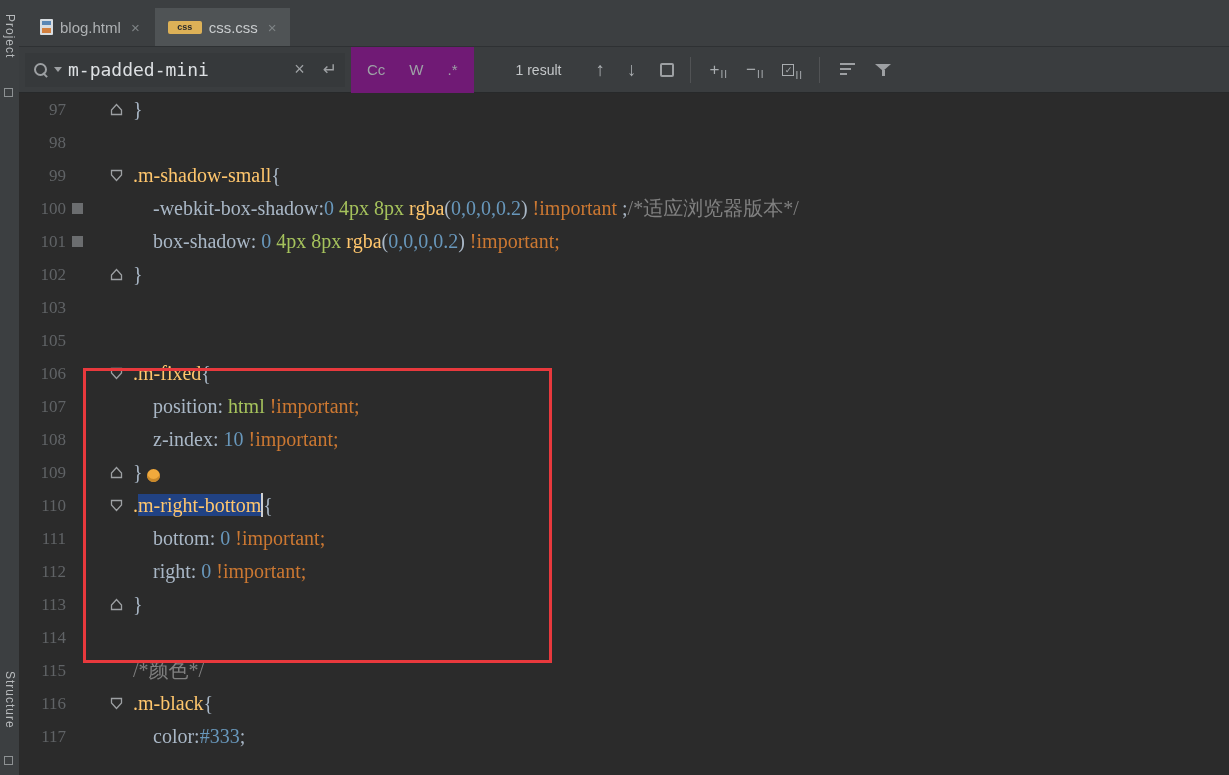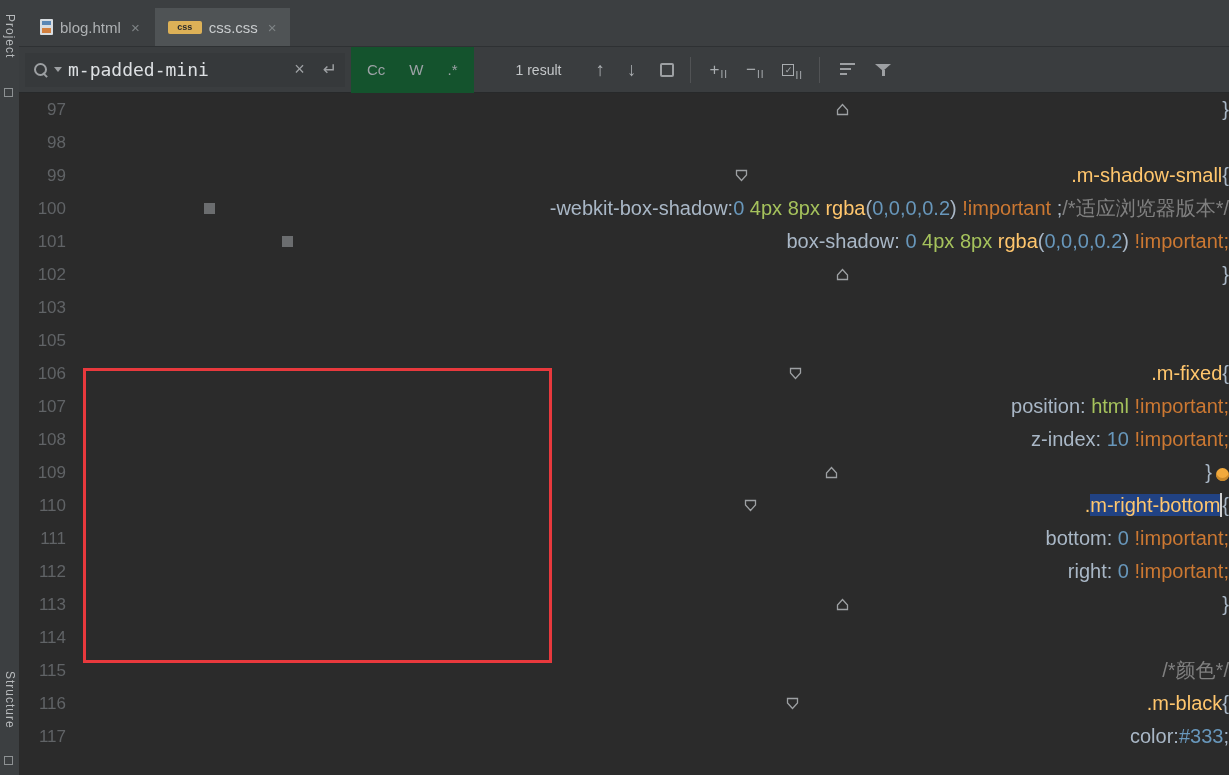--- a/index.html
+++ b/index.html
@@ -46,21 +46,21 @@
   .mag::before { content:""; position:absolute; left:1px; top:1px; width:9px; height:9px;
                  border:2px solid #9da0a3; border-radius:50%; }
   .mag::after { content:""; position:absolute; left:11px; top:10px; width:2px; height:6px;
                 background:#9da0a3; transform:rotate(-45deg); }
   .mag-caret { width:0; height:0; border-left:4px solid transparent;
                border-right:4px solid transparent; border-top:5px solid #9da0a3; }
   .query { font-family:"DejaVu Sans Mono", monospace; font-size:18px; color:#dde0e3;
            white-space:pre; }
   .clear { margin-left:auto; font-size:18px; color:#9da0a3; cursor:default; }
   .newline-ic { font-size:17px; color:#9da0a3; margin-left:12px; }
-  .toggles { height:46px; background:#14532d; display:flex; align-items:center;
+  .toggles { height:46px; background:#701a75; display:flex; align-items:center;
              gap:24px; padding:16px 16px; margin-left:6px; flex:none; }
   .toggle { font-size:15px; color:#9da2a6; cursor:default; }
   .result-count { color:#c4c7c9; font-size:14px; margin-left:42px; white-space:nowrap; }
   .nav { font-size:19px; color:#a9adb0; margin-left:34px; }
   .nav + .nav { margin-left:22px; }
   .selbox { width:14px; height:14px; border:2px solid #9da0a3; border-radius:2px;
             margin-left:24px; flex:none; }
   .vsep { width:1px; height:26px; background:#515355; margin-left:16px; flex:none; }
   .occ { display:inline-flex; align-items:flex-start; margin-left:18px;
          color:#a9adb0; white-space:nowrap; }
@@ -76,21 +76,21 @@
   .funnel { position:relative; width:16px; height:14px; margin-left:20px; flex:none; }
   .funnel::before { content:""; position:absolute; left:0; top:1px; width:0; height:0;
             border-left:8px solid transparent; border-right:8px solid transparent;
             border-top:7px solid #9da0a3; }
   .funnel::after { content:""; position:absolute; left:7px; top:7px; width:3px; height:6px;
             background:#9da0a3; }
 
   
   .editor { flex:1; overflow:hidden; background:#2b2b2b; position:relative; }
   .code-row { display:flex; height:33px; line-height:33px; white-space:pre;
-              font-family:Liberation Sans, sans-serif; font-size:20px;justify-content:space-between; }
+              font-family:Liberation Serif, serif; font-size:20px; }
   .gutter-num { width:47px; text-align:right; color:#606366; font-size:17px; flex:none; }
   .gutter-mark { width:26px; position:relative; flex:none; }
   .gutter-mark.on::after { content:""; position:absolute; left:6px; top:11px;
               width:11px; height:11px; background:#6b6d6f; }
   .fold-cell { width:41px; position:relative; flex:none; }
   .fold-cell svg { position:absolute; left:18px; top:10px; }
   .code-text { white-space:pre; }
   .tok-plain { color:#a9b7c6; }
   .tok-sel   { color:#ffc66d; }
   .tok-selhl { color:#ffc66d; background:#214283; }

